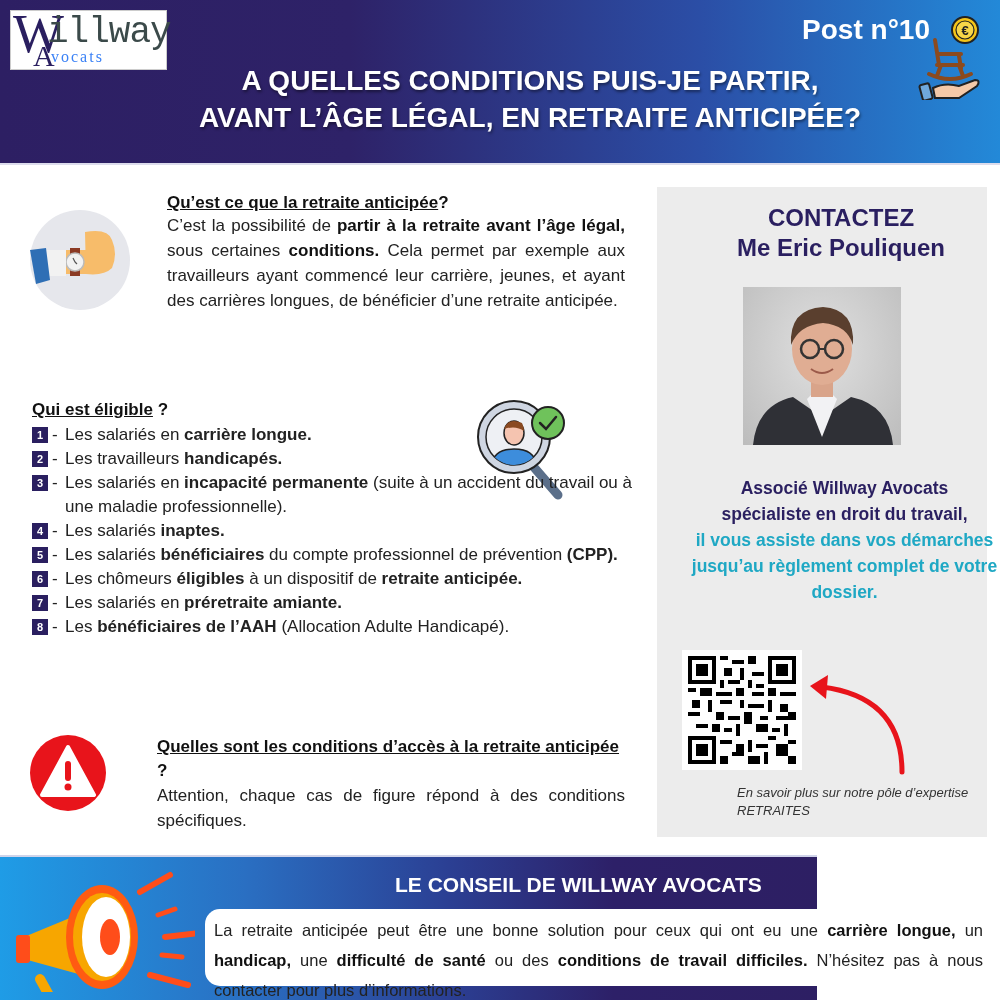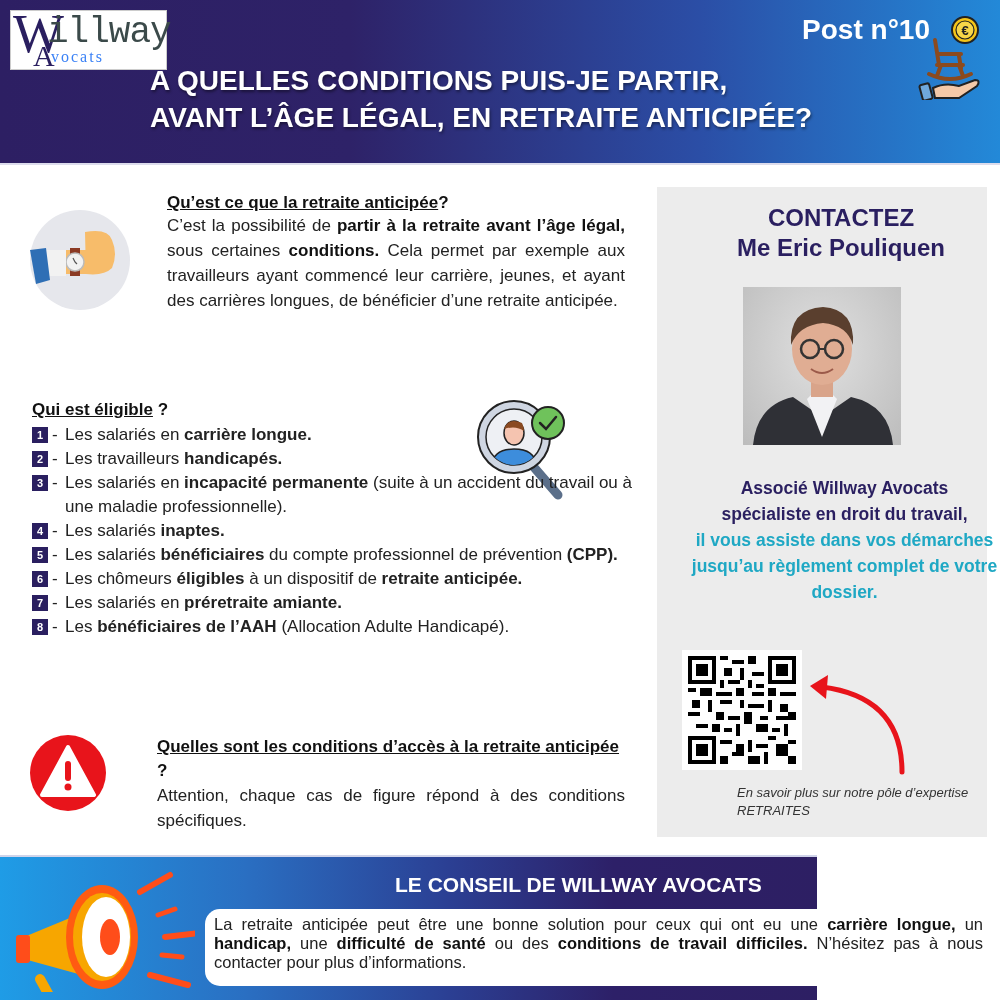--- a/index.html
+++ b/index.html
@@ -30,21 +30,21 @@
   }
   .logo .big-a {
     position: absolute; left: 22px; top: 30px; font-family: "Liberation Serif", serif;
     font-size: 30px; color: #2a1f60; line-height: 1;
   }
   .post-num {
     position: absolute; right: 70px; top: 14px; color: #fff; font-weight: bold;
     font-size: 28px; font-family: "Liberation Sans", sans-serif;
   }
   .header-title {
-    position: absolute; left: 150px; top: 62px; width: 760px; text-align: left;
+    position: absolute; left: 150px; top: 62px; width: 760px; text-align: center;
     color: #fff; font-weight: bold; font-size: 28px; line-height: 37px;
     text-shadow: 1px 2px 3px rgba(0,0,0,0.45);
   }
   .retire-icon { position: absolute; left: 915px; top: 10px; width: 70px; height: 90px; }
 
   
   .section { position: absolute; }
   .q-title { font-weight: bold; font-size: 17px; text-decoration: underline; color: #111; }
   .q-mark { font-weight: bold; font-size: 17px; color: #111; }
   .para { font-size: 17px; line-height: 25px; text-align: justify; color: #222; }
@@ -97,21 +97,21 @@
   .footer {
     position: absolute; left: 0; top: 855px; width: 817px; height: 145px;
     background: linear-gradient(90deg, #1f9ce6 0%, #2a6fc2 30%, #2b3f93 55%, #2d2068 75%, #2d1f63 100%);
     border-top: 2px solid #d0d4ea;
   }
   .footer-title {
     position: absolute; left: 395px; top: 16px; color: #fff; font-weight: bold; font-size: 21px;
   }
   .advice-box {
     position: absolute; left: 205px; top: 52px; width: 787px; height: 77px; background: #fff;
-    border-radius: 15px; padding: 6px 9px; font-size: 16.5px; line-height: 19px; text-align: justify; color: #222;
+    border-radius: 15px; padding: 6px 9px; font-size: 16.5px; line-height: 30px; text-align: justify; color: #222;
   }
   .advice-box b { color: #111; }
   .megaphone-icon { position: absolute; left: 10px; top: 10px; width: 185px; height: 125px; }
 </style>
 </head>
 <body>
 
 <div class="header">
   <div class="logo">
     <span class="big-w">W</span>

